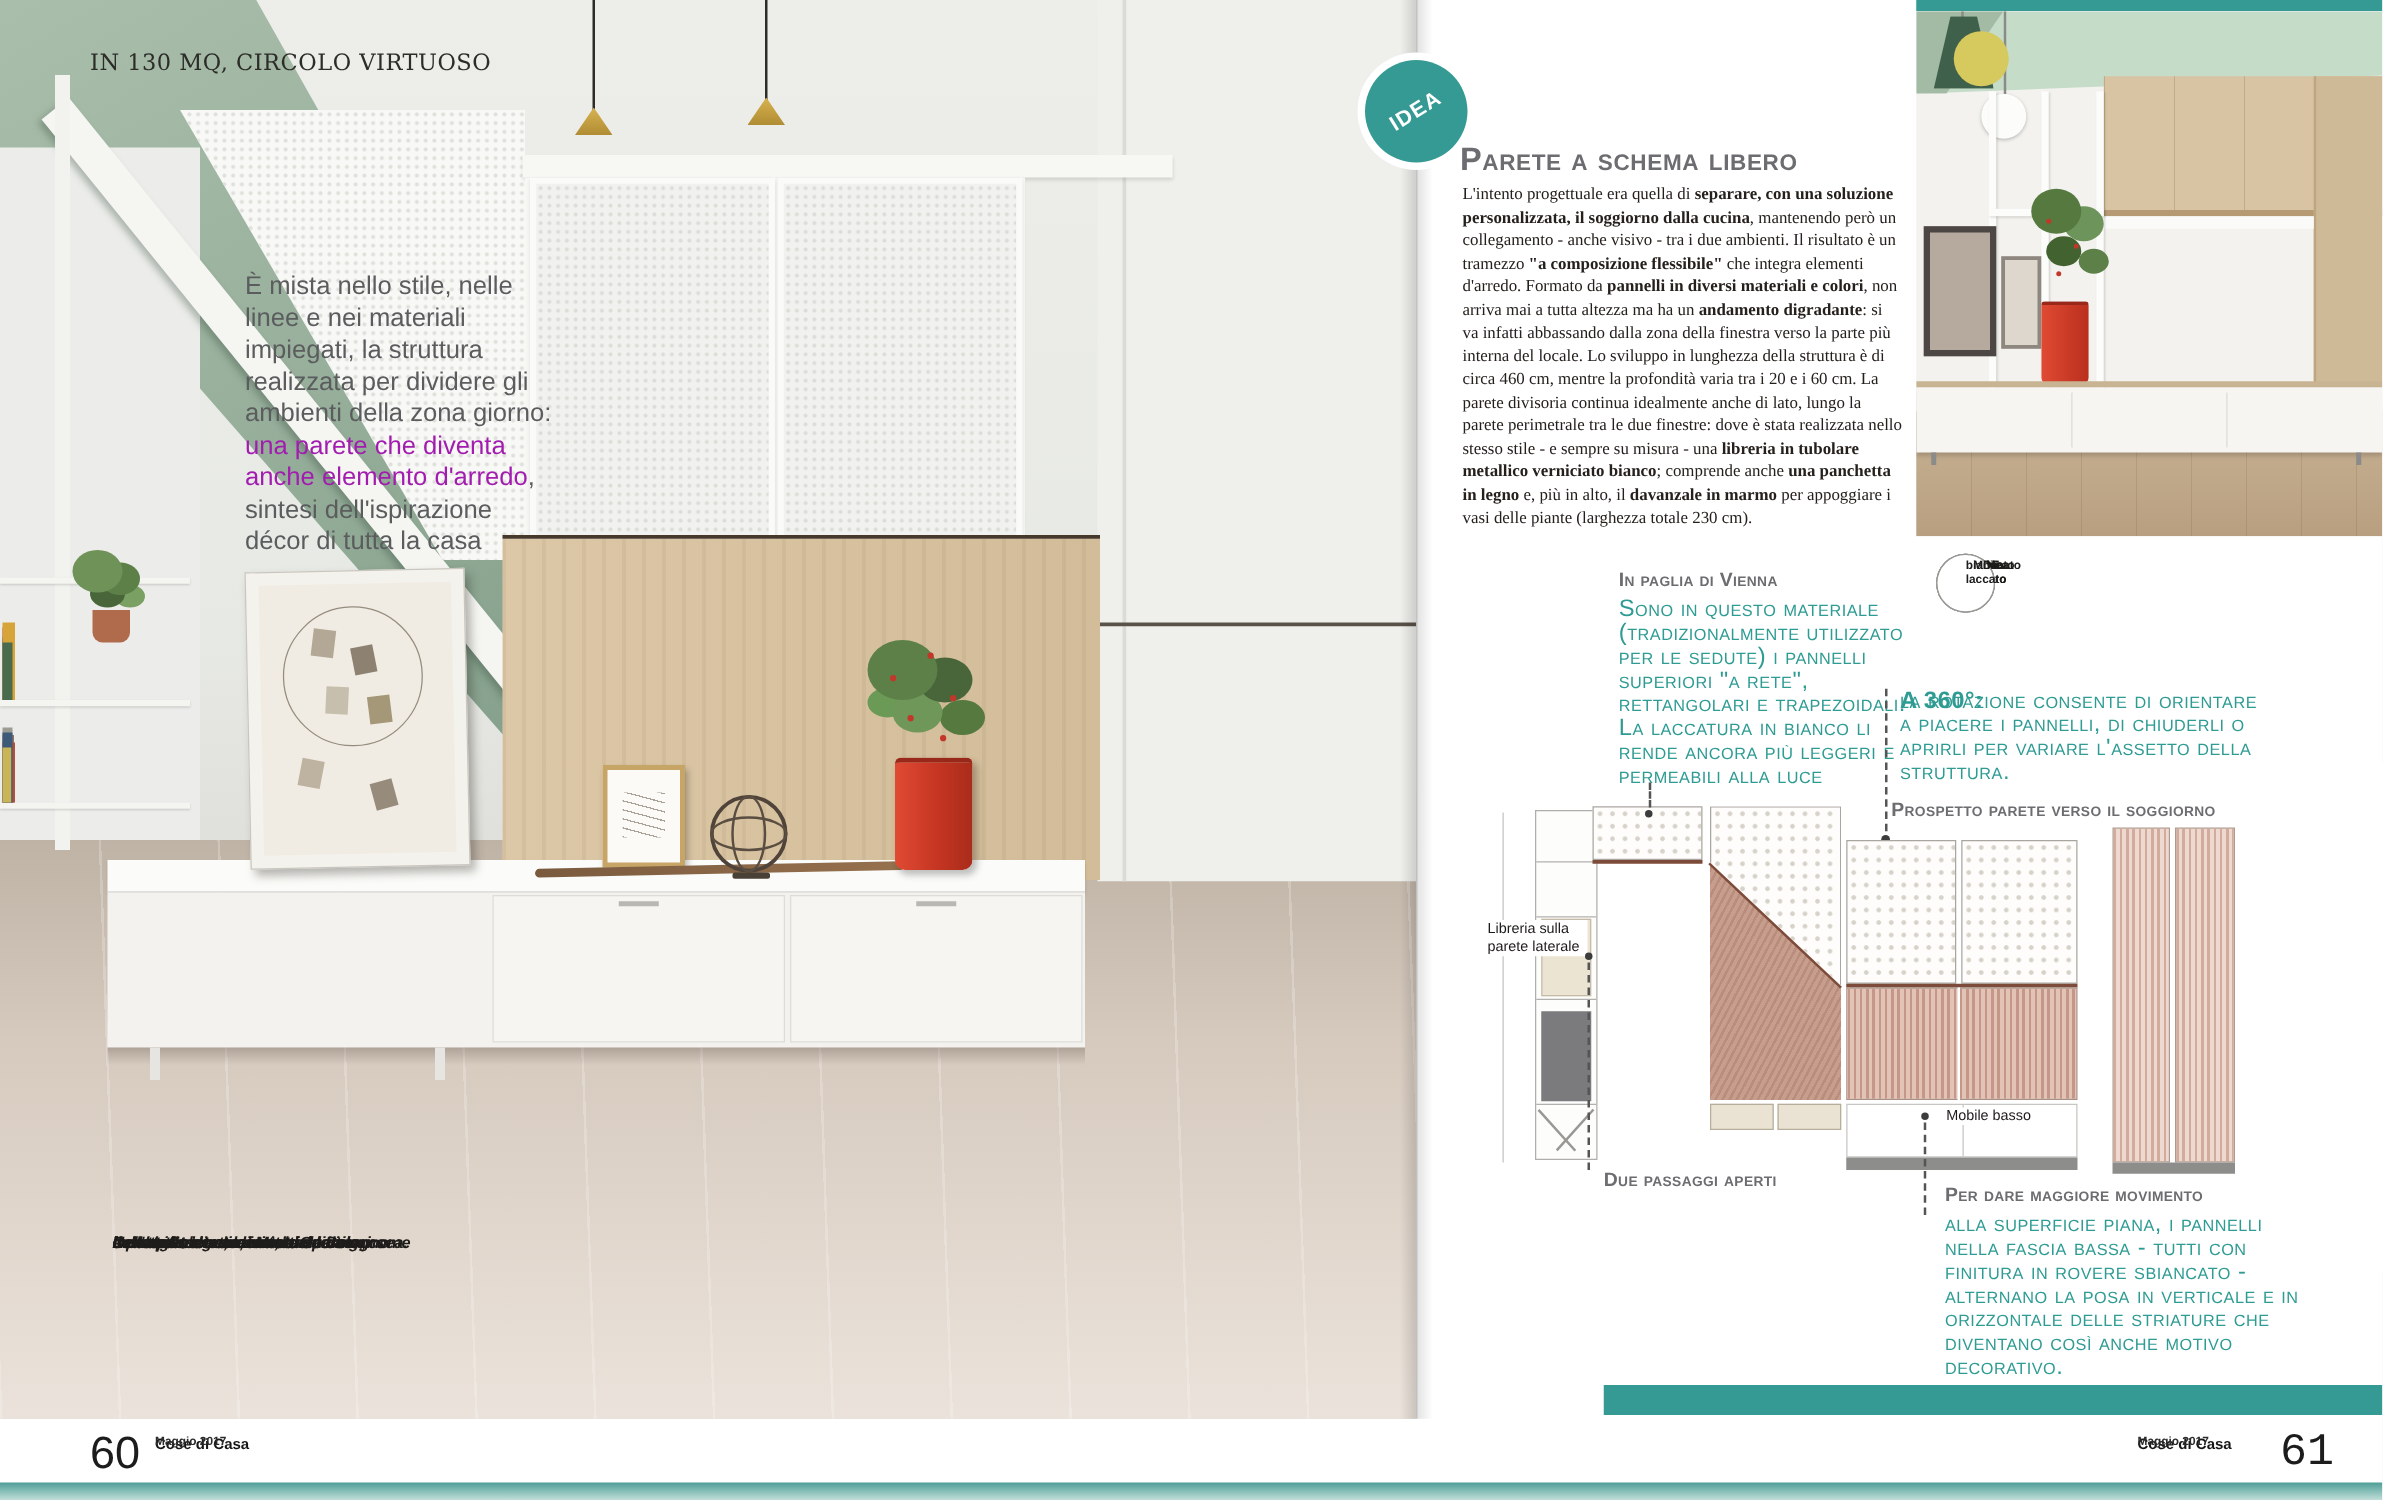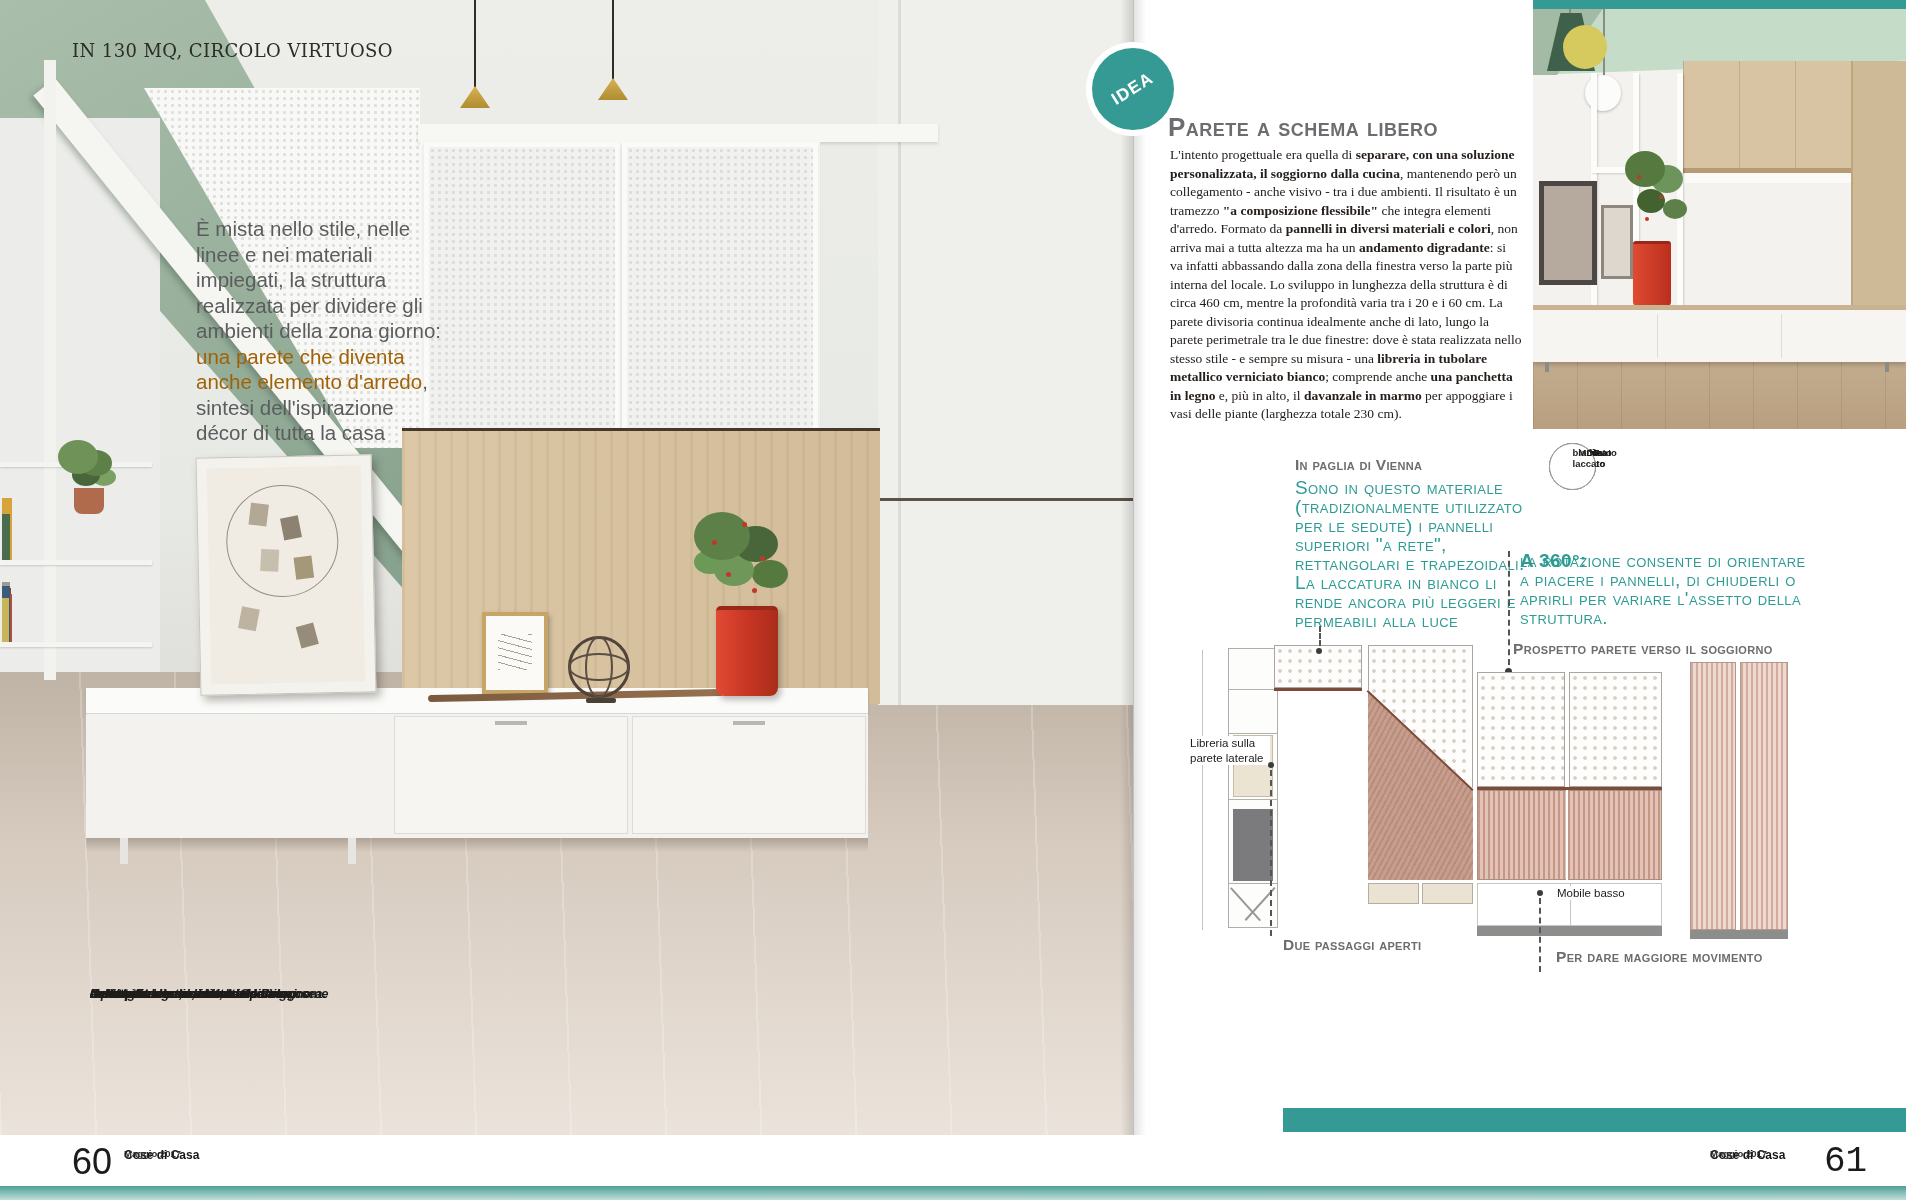--- a/index.html
+++ b/index.html
@@ -94,21 +94,21 @@
   .stem{top:0;width:2px;background:#2e2c28;}
   [data-name="pendant-stem-1"]{left:474px;height:88px;} [data-name="pendant-stem-2"]{left:612px;height:80px;}
   .cone{width:30px;height:22px;clip-path:polygon(50% 0,100% 100%,0 100%);
       background:linear-gradient(180deg,#d8b351,#b08c33);}
   [data-name="pendant-cone-1"]{left:460px;top:86px;} [data-name="pendant-cone-2"]{left:598px;top:78px;}
 
   
   [data-name="kicker"]{left:72px;top:40px;font-family:"DejaVu Serif",serif;font-size:18px;
       letter-spacing:.4px;color:#2c2c28;white-space:nowrap;}
   [data-name="intro-text"]{left:196px;top:216px;width:254px;font-size:20.5px;line-height:25.5px;color:#5b5c5e;}
-  .seg-gray{color:#5b5c5e;} .seg-teal{color:#a16207;} .seg-b{font-weight:700;}
+  .seg-gray{color:#5b5c5e;} .seg-teal{color:#a21caf;} .seg-b{font-weight:700;}
   [data-name="photo-caption"]{left:90px;top:986px;width:270px;font-size:13px;line-height:16.4px;
       font-style:italic;font-weight:700;color:#1f1d1b;}
   [data-name="photo-caption"] span{position:static;display:block;white-space:nowrap;}
   [data-name="footer-left"]{left:72px;top:1142px;width:220px;height:46px;}
   .pageno{font-size:36px;font-weight:400;color:#1c1c1c;line-height:40px;}
   [data-name="footer-left-number"]{left:0;top:0;}
   [data-name="footer-left-stack"]{left:52px;top:6px;width:150px;}
   .brand{position:static;display:block;font-size:12px;font-weight:700;color:#161616;line-height:14px;}
   .issue{position:static;display:block;font-size:9.5px;font-weight:700;color:#2b2b2b;line-height:12px;}
 
@@ -504,20 +504,21 @@
     <div data-name="dg-mobile-dot"></div>
     <div data-name="dg-mobile-dash"></div>
     <div data-name="dg-label-mobile">Mobile basso</div>
     <div class="dgtall" data-name="dg-tall-panel-1"></div>
     <div class="dgtall" data-name="dg-tall-panel-2"></div>
     <div data-name="dg-tall-base"></div>
   </div>
 
   <div class="sec-title" data-name="due-title">Due passaggi aperti</div>
   <div class="sec-title" data-name="movimento-title">Per dare maggiore movimento</div>
+  <div class="tealcaps" data-name="movimento-text">alla superficie piana, i pannelli nella fascia bassa - tutti con finitura in rovere sbiancato - alternano la posa in verticale e in orizzontale delle striature che diventano così anche motivo decorativo.</div>
 
   <div data-name="bottom-teal-band"></div>
 
   <div data-name="footer-right">
     <div data-name="footer-right-stack">
       <span class="brand" data-name="magazine-brand">Cose di Casa</span>
       <span class="issue" data-name="magazine-issue">Maggio 2017</span>
     </div>
     <div class="pageno" data-name="footer-right-number">61</div>
   </div>

